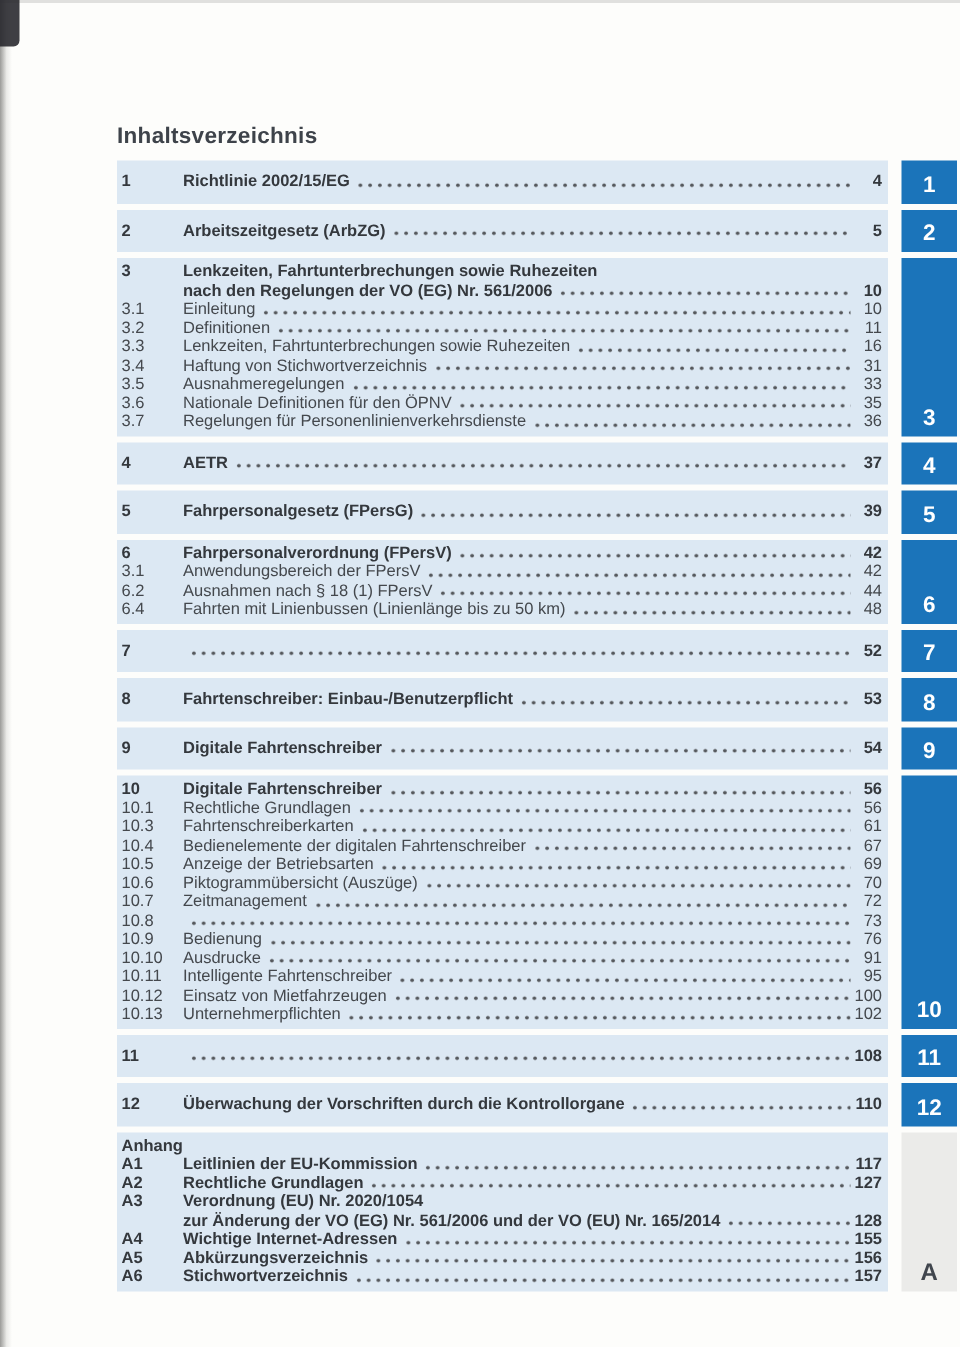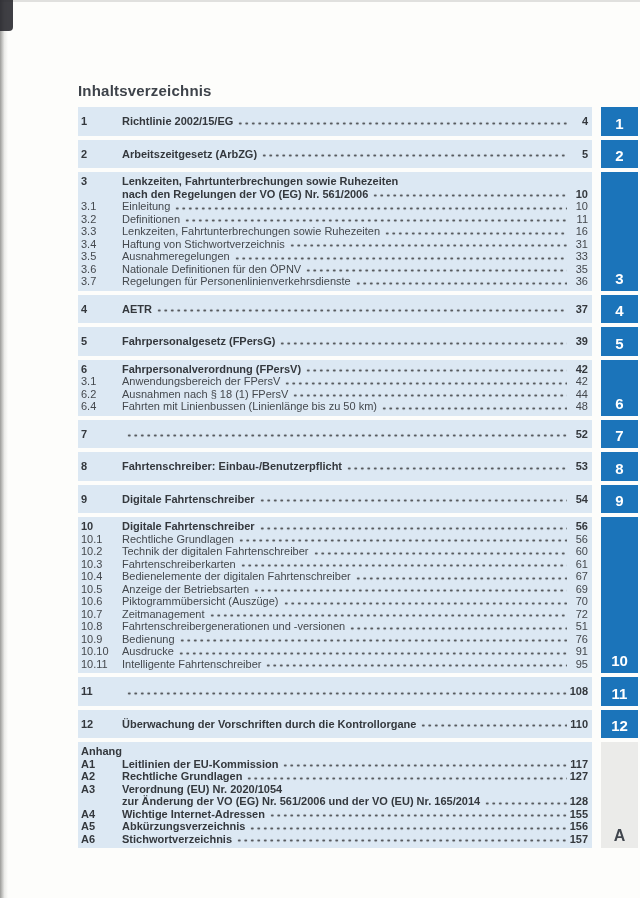--- a/index.html
+++ b/index.html
@@ -322,28 +322,20 @@
             <div class="entry">
               <div class="line">
                 <span class="num">10.1</span>
                 <span class="etitle">Rechtliche Grundlagen</span>
                 <span class="leader"></span>
                 <span class="pagenum">56</span>
               </div>
             </div>
             <div class="entry">
               <div class="line">
-                <span class="num">10.2</span>
-                <span class="etitle">Technik der digitalen Fahrtenschreiber</span>
-                <span class="leader"></span>
-                <span class="pagenum">60</span>
-              </div>
-            </div>
-            <div class="entry">
-              <div class="line">
                 <span class="num">10.3</span>
                 <span class="etitle">Fahrtenschreiberkarten</span>
                 <span class="leader"></span>
                 <span class="pagenum">61</span>
               </div>
             </div>
             <div class="entry">
               <div class="line">
                 <span class="num">10.4</span>
                 <span class="etitle">Bedienelemente der digitalen Fahrtenschreiber</span>
@@ -371,23 +363,22 @@
               <div class="line">
                 <span class="num">10.7</span>
                 <span class="etitle">Zeitmanagement</span>
                 <span class="leader"></span>
                 <span class="pagenum">72</span>
               </div>
             </div>
             <div class="entry">
               <div class="line">
                 <span class="num">10.8</span>
-                <span class="etitle">Fahrtenschreibergenerationen und -versionen</span>
-                <span class="leader"></span>
-                <span class="pagenum">51</span>
+                <span class="leader"></span>
+                <span class="pagenum">73</span>
               </div>
             </div>
             <div class="entry">
               <div class="line">
                 <span class="num">10.9</span>
                 <span class="etitle">Bedienung</span>
                 <span class="leader"></span>
                 <span class="pagenum">76</span>
               </div>
             </div>
@@ -398,20 +389,36 @@
                 <span class="leader"></span>
                 <span class="pagenum">91</span>
               </div>
             </div>
             <div class="entry">
               <div class="line">
                 <span class="num">10.11</span>
                 <span class="etitle">Intelligente Fahrtenschreiber</span>
                 <span class="leader"></span>
                 <span class="pagenum">95</span>
+              </div>
+            </div>
+            <div class="entry">
+              <div class="line">
+                <span class="num">10.12</span>
+                <span class="etitle">Einsatz von Mietfahrzeugen</span>
+                <span class="leader"></span>
+                <span class="pagenum">100</span>
+              </div>
+            </div>
+            <div class="entry">
+              <div class="line">
+                <span class="num">10.13</span>
+                <span class="etitle">Unternehmerpflichten</span>
+                <span class="leader"></span>
+                <span class="pagenum">102</span>
               </div>
             </div>
           </div>
           <div class="tab-gap"></div>
           <div class="tab">
             <span class="tab-label">10</span>
           </div>
         </div>
         <div class="section-row">
           <div class="band single">

